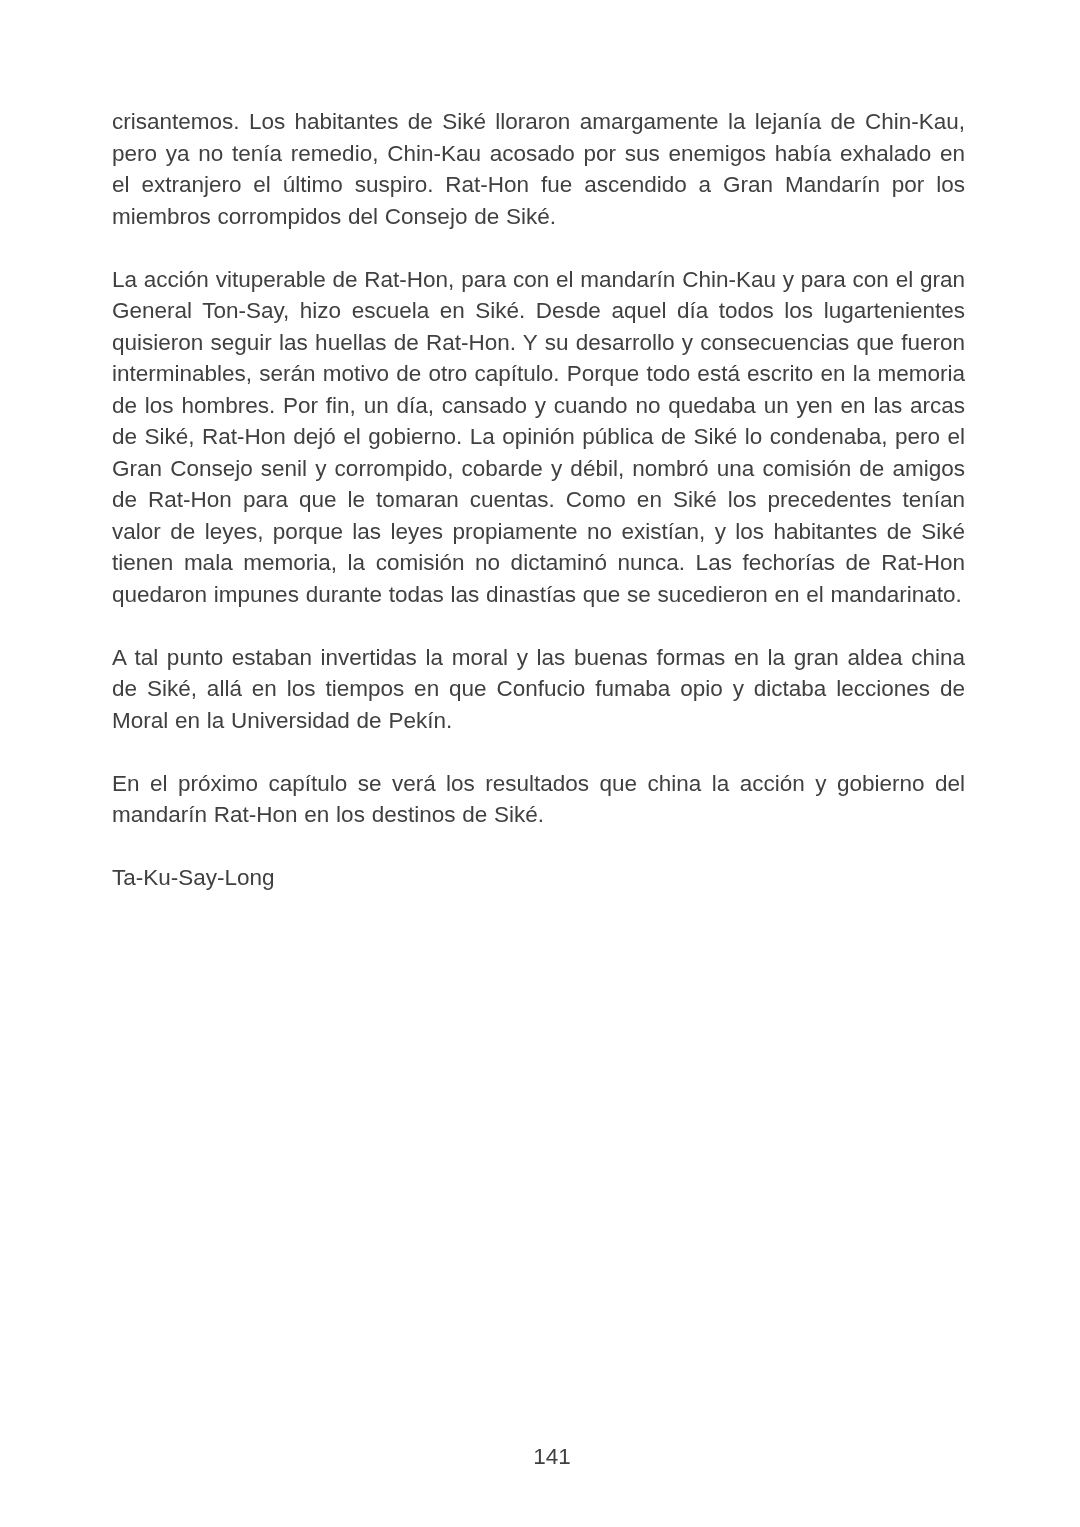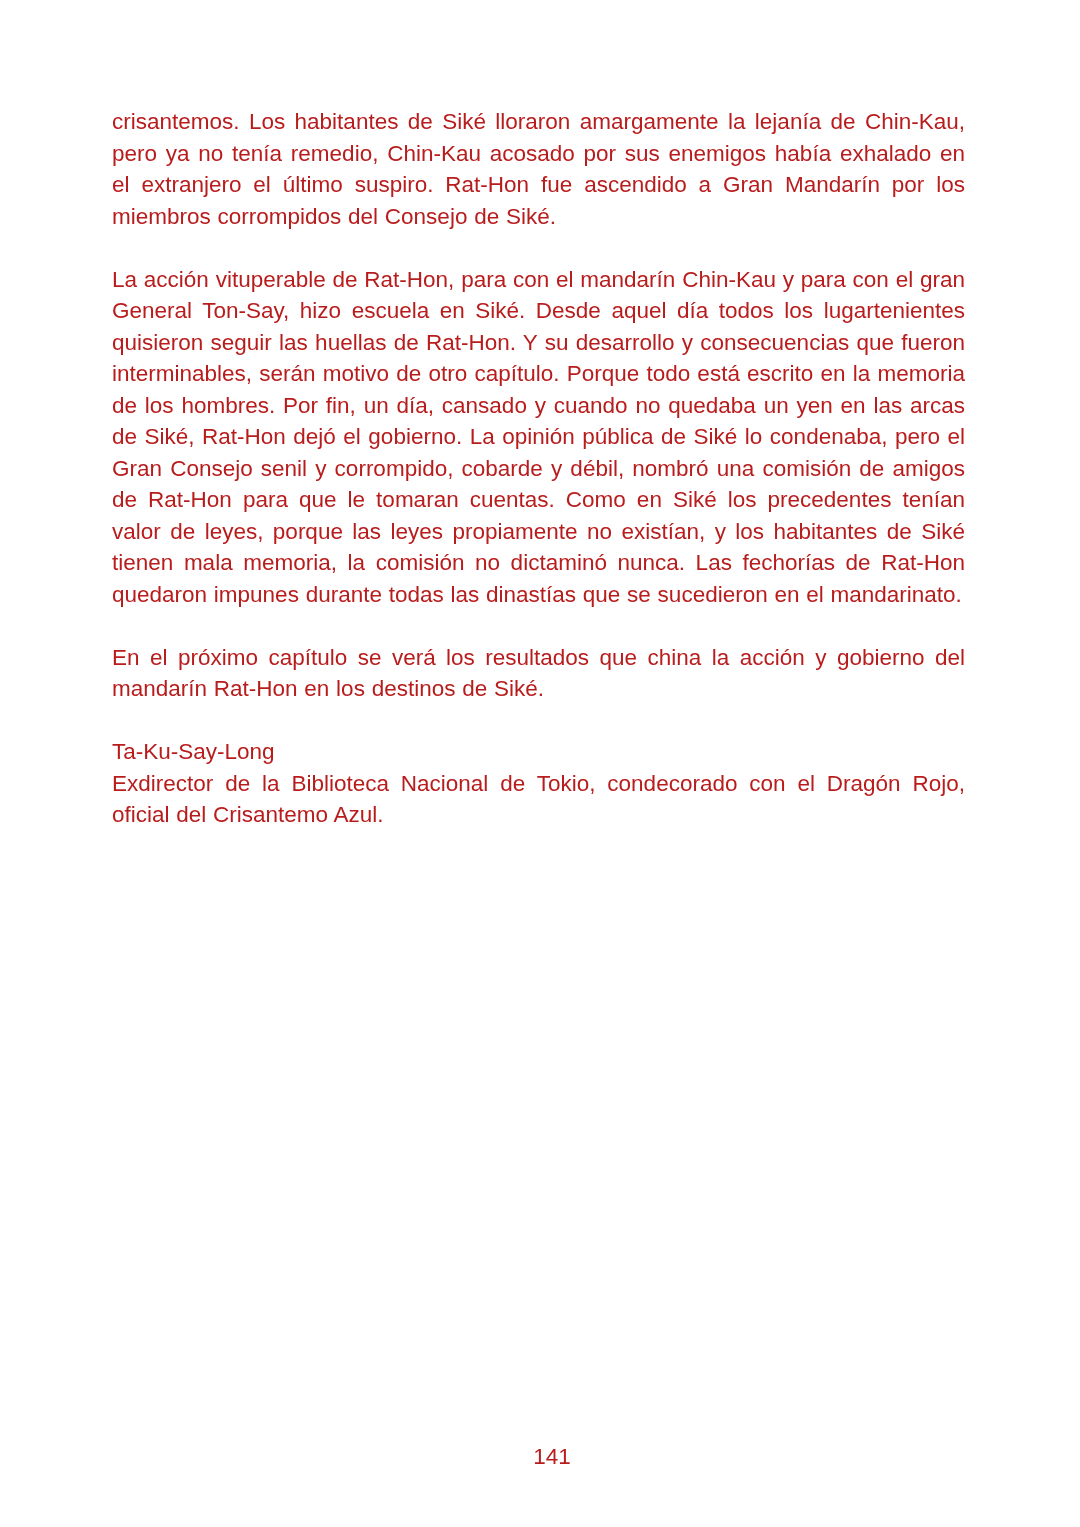--- a/index.html
+++ b/index.html
@@ -5,21 +5,21 @@
   html, body {
     margin: 0;
     padding: 0;
     background: #ffffff;
   }
   .page {
     position: relative;
     width: 1080px;
     height: 1527px;
     background: #ffffff;
-    color: #b91c1c;
+    color: #404040;
     font-family: "Liberation Sans", sans-serif;
     overflow: hidden;
   }
   .text-block {
     position: absolute;
     left: 112px;
     top: 106px;
     width: 853px;
     font-size: 22.5px;
     line-height: 31.5px;
@@ -48,20 +48,20 @@
     padding-left: 12px;
   }
 </style>
 </head>
 <body>
 
 <div class="page">
   <div class="text-block">
     <p class="para">crisantemos. Los habitantes de Siké lloraron amargamente la lejanía de Chin-Kau, pero ya no tenía remedio, Chin-Kau acosado por sus enemigos había exhalado en el extranjero el último suspiro. Rat-Hon fue ascendido a Gran Mandarín por los miembros corrompidos del Consejo de Siké.</p>
     <p class="para">La acción vituperable de Rat-Hon, para con el mandarín Chin-Kau y para con el gran General Ton-Say, hizo escuela en Siké. Desde aquel día todos los lugartenientes quisieron seguir las huellas de Rat-Hon. Y su desarrollo y consecuencias que fueron interminables, serán motivo de otro capítulo. Porque todo está escrito en la memoria de los hombres. Por fin, un día, cansado y cuando no quedaba un yen en las arcas de Siké, Rat-Hon dejó el gobierno. La opinión pública de Siké lo condenaba, pero el Gran Consejo senil y corrompido, cobarde y débil, nombró una comisión de amigos de Rat-Hon para que le tomaran cuentas. Como en Siké los precedentes tenían valor de leyes, porque las leyes propiamente no existían, y los habitantes de Siké tienen mala memoria, la comisión no dictaminó nunca. Las fechorías de Rat-Hon quedaron impunes durante todas las dinastías que se sucedieron en el mandarinato.</p>
+    <p class="para">A tal punto estaban invertidas la moral y las buenas formas en la gran aldea china de Siké, allá en los tiempos en que Confucio fumaba opio y dictaba lecciones de Moral en la Universidad de Pekín.</p>
     <p class="para">En el próximo capítulo se verá los resultados que china la acción y gobierno del mandarín Rat-Hon en los destinos de Siké.</p>
     <div class="para signature">
       <div class="sig-line">Ta-Ku-Say-Long</div>
-      <div class="sig-line">Exdirector de la Biblioteca Nacional de Tokio, condecorado con el Dragón Rojo, oficial del Crisantemo Azul.</div>
     </div>
   </div>
   <div class="page-number">141</div>
 </div>
 
 </body></html>

